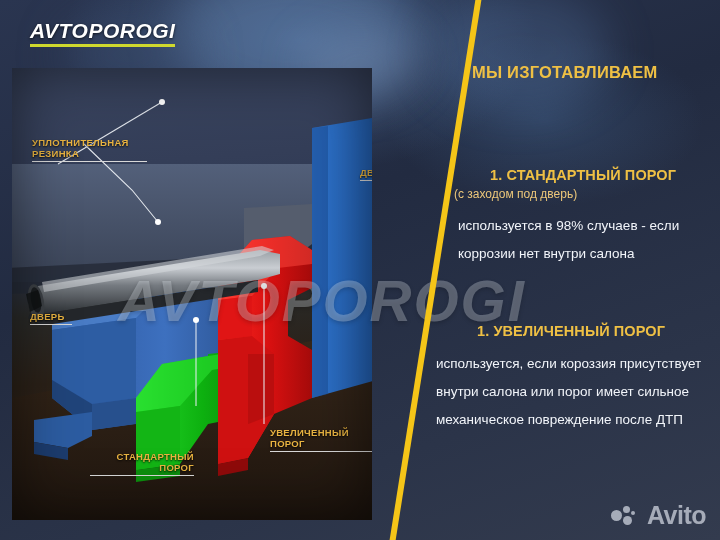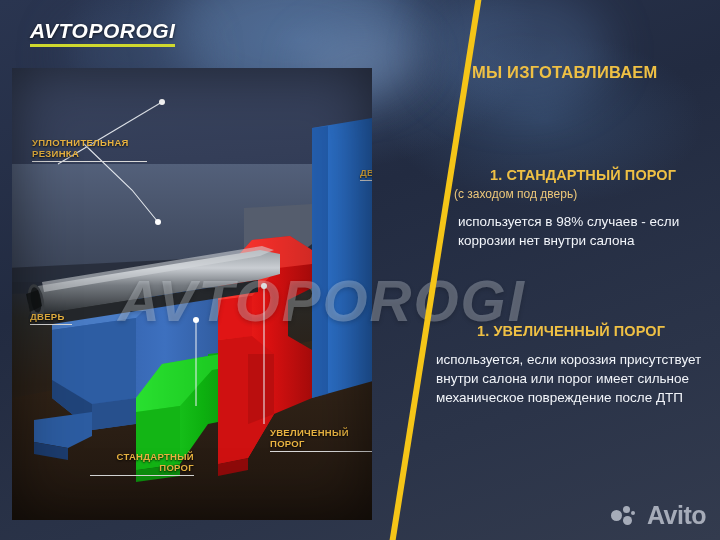--- a/index.html
+++ b/index.html
@@ -54,21 +54,21 @@
   
   #right{position:absolute;left:446px;top:0;width:274px;height:403px;}
   .h1{position:absolute;left:26px;top:62px;width:248px;
       font-size:16.5px;font-weight:bold;line-height:21px;letter-spacing:.2px;}
   .h1 .l1{color:#efc044;}
   .h1 .l2{color:#ffffff;}
 
   .sec{position:absolute;left:0;width:274px;}
   .sec .title{font-size:14.5px;font-weight:bold;color:#efc044;line-height:19px;letter-spacing:.1px;padding-left:36px;}
   .sec .sub{font-size:12px;color:#ecc77a;line-height:18px;}
-  .sec .body{font-size:13.5px;color:#f2f5fa;line-height:19px;margin-top:9px;}
+  .sec .body{font-size:13.5px;color:#f2f5fa;line-height:28px;margin-top:9px;}
 
   #sec1{top:166px;}
   #sec1 .title{margin-left:8px;}
   #sec1 .sub{margin-left:8px;}
   #sec1 .body{margin-left:12px;}
 
   #sec2{top:322px;}
   #sec2 .title{margin-left:-5px;}
   #sec2 .sub{margin-left:-10px;}
   #sec2 .body{margin-left:-10px;}

